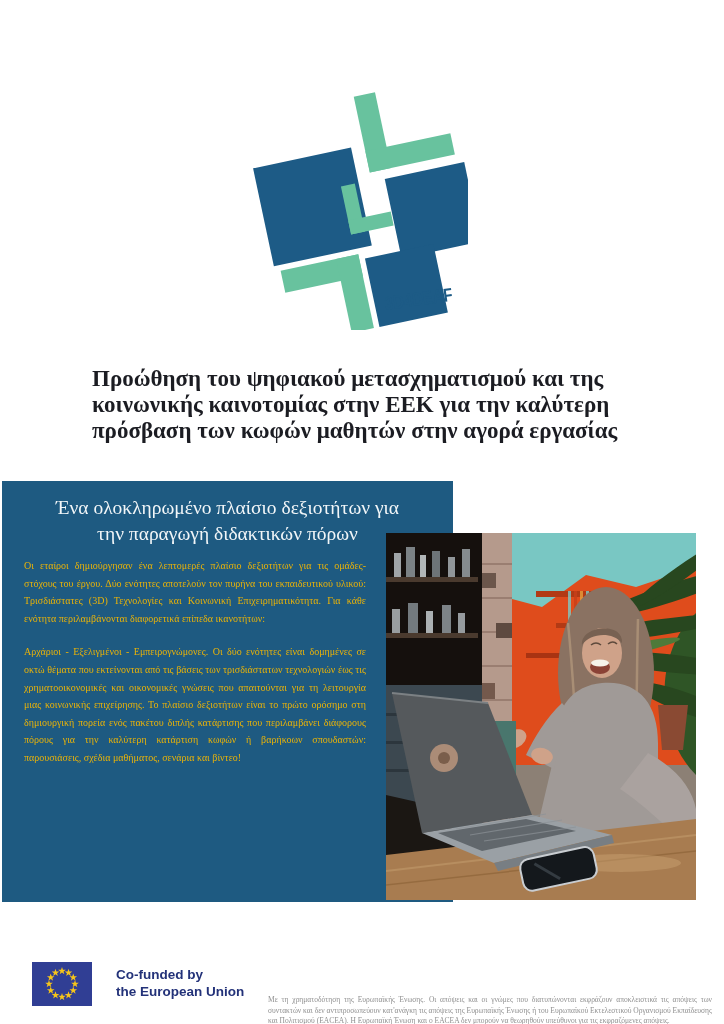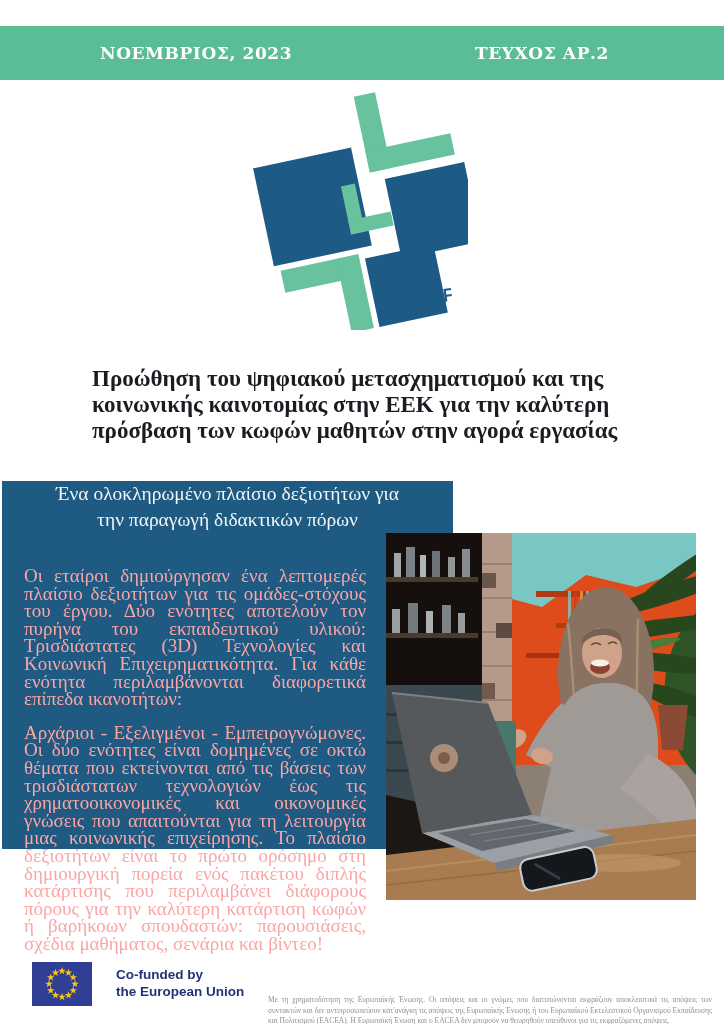--- a/index.html
+++ b/index.html
@@ -14,48 +14,44 @@
                  color:#ffffff;letter-spacing:.6px;}
 
   
   .logo{position:absolute;left:246px;top:90px;width:222px;height:240px;}
 
   
   .title{position:absolute;left:92px;top:366px;width:540px;text-align:left;
          font-weight:bold;font-size:23px;line-height:26px;color:#1b1c22;}
 
   
-  .panel{position:absolute;left:2px;top:481px;width:451px;height:368px;background:#1e5a81;
-         box-sizing:border-box;}
+  .panel{position:absolute;left:2px;top:481px;width:451px;height:421px;background:#1e5a81;
+         box-sizing:border-box;padding-top:14px;}
   .panel-heading{width:370px;margin:0 auto 18px auto;text-align:center;
                  font-size:19.5px;line-height:26px;color:#f2f6f8;font-weight:normal;}
-  .panel-body{position:absolute;left:22px;top:86px;width:342px;color:#fca5a5;
-              font-size:19px;line-height:17.6px;text-align:justify;}
+  .panel-body{position:absolute;left:22px;top:76px;width:342px;color:#eab308;
+              font-size:10px;line-height:17.6px;text-align:justify;}
   .panel-body p{margin:0 0 16px 0;}
 
   
   .photo{position:absolute;left:386px;top:533px;width:310px;height:367px;display:block;}
 
   
   .eu-logo{position:absolute;left:32px;top:962px;width:200px;height:46px;}
   .eu-flag{position:absolute;left:0;top:0;width:60px;height:44px;display:block;}
   .eu-label{position:absolute;left:68px;top:4px;font-family:"Liberation Sans",sans-serif;
             font-weight:bold;font-size:13.5px;line-height:17px;color:#233279;white-space:nowrap;margin-left:16px;}
   .disclaimer{position:absolute;left:268px;top:963px;width:444px;
               font-size:7.5px;line-height:10.5px;color:#8f8f8f;text-align:justify;margin-top:32px;}
 </style>
 </head>
 <body>
 
 <div class="page">
 
-  <div class="masthead">
-    <span>ΝΟΕΜΒΡΙΟΣ, 2023</span>
-    <span>ΤΕΥΧΟΣ ΑΡ.2</span>
-  </div>
 
   <div class="logo">
     <svg viewBox="0 0 235 252" width="222" height="240">
       <g transform="translate(2,16)">
         <g transform="rotate(-12 115 105)">
           <rect x="16" y="44" width="106" height="106" fill="#1d5b86"></rect>
           <rect x="136" y="-8" width="23" height="82" fill="#68c29e"></rect>
           <rect x="136" y="51" width="92" height="23" fill="#68c29e"></rect>
           <rect x="150" y="84" width="86" height="86" fill="#1d5b86"></rect>
           <rect x="103" y="82" width="15" height="52" fill="#68c29e"></rect>

